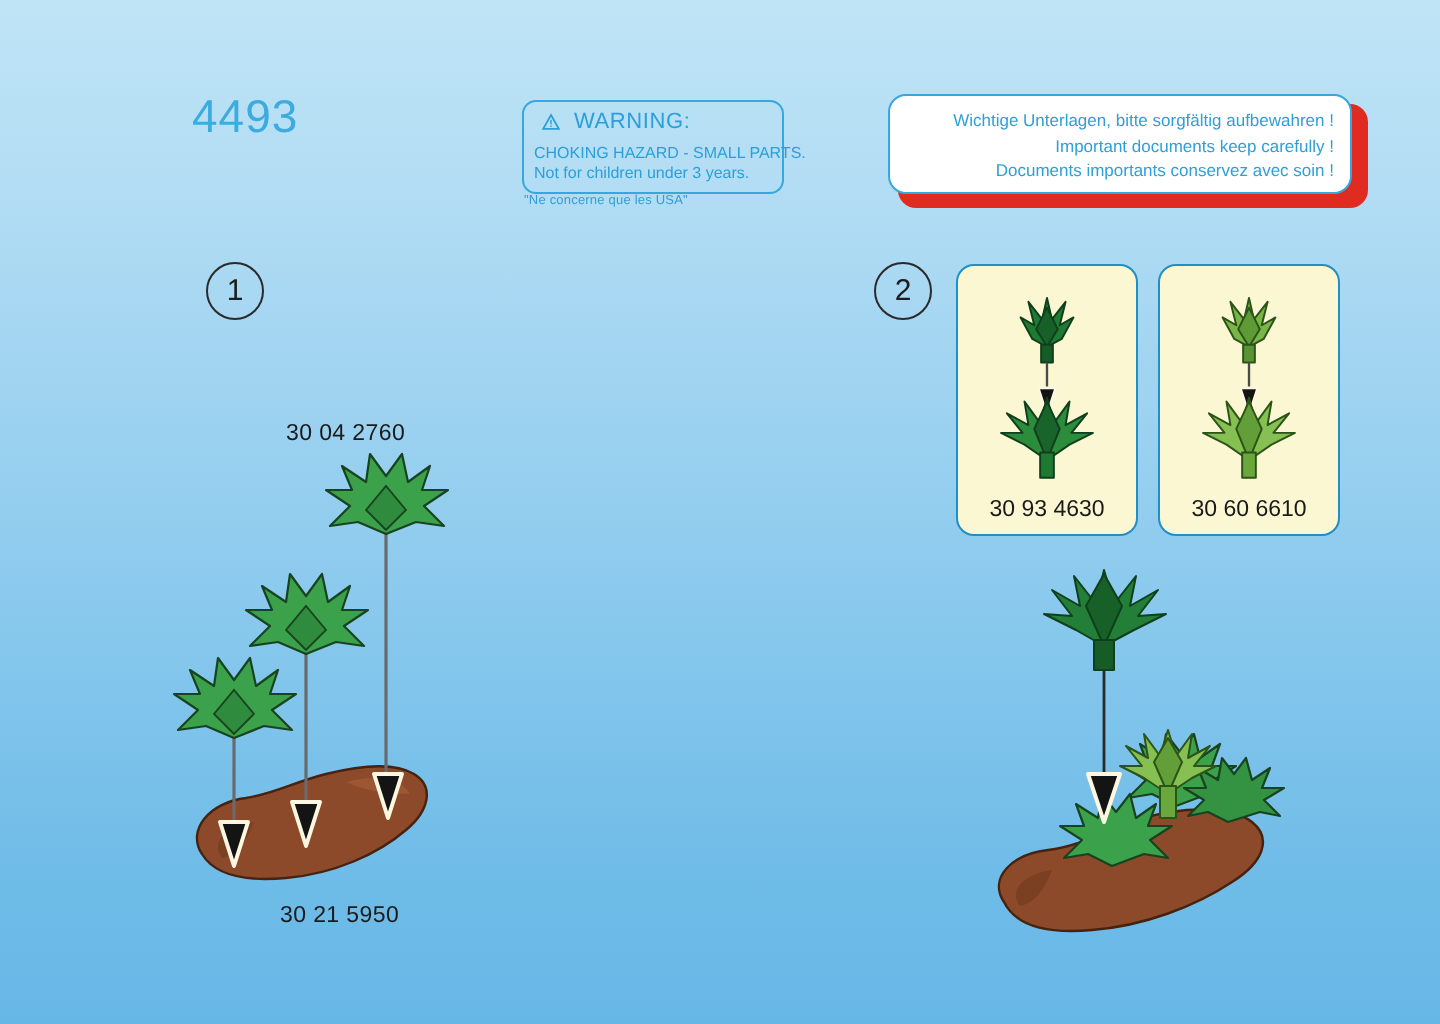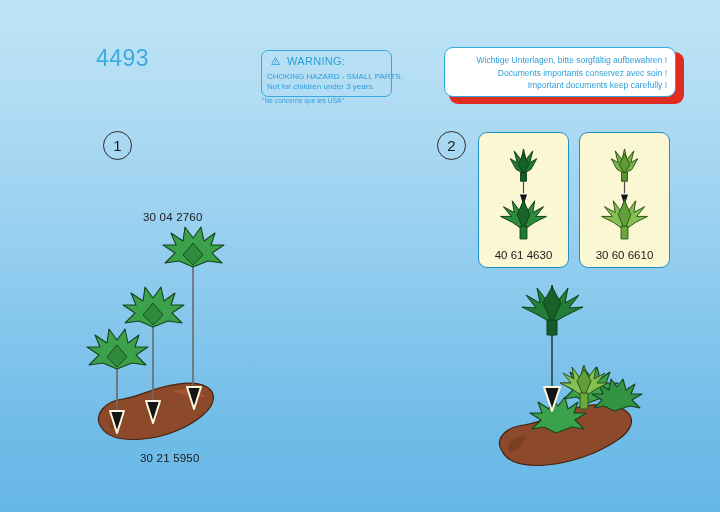--- a/index.html
+++ b/index.html
@@ -223,22 +223,22 @@
     </div>
     <div class="warn-line">CHOKING HAZARD - SMALL PARTS.</div>
     <div class="warn-line">Not for children under 3 years.</div>
   </div>
   <div id="warning-footnote">"Ne concerne que les USA"</div>
 
   <div id="docs-wrap">
     <div id="docs-shadow"></div>
     <div id="docs-box">
       <div class="doc-line">Wichtige Unterlagen, bitte sorgfältig aufbewahren !</div>
+      <div class="doc-line">Important documents keep carefully !</div>
       <div class="doc-line">Documents importants conservez avec soin !</div>
-      <div class="doc-line">Important documents keep carefully !</div>
     </div>
   </div>
 
   <div class="step-badge" id="step-1-badge">1</div>
   <div class="step-badge" id="step-2-badge">2</div>
 
   <div class="part-box" id="part-box-1">
     <svg class="part-art" viewBox="0 0 91 104">
       <g stroke="#0f3f1c" stroke-width="1" stroke-linejoin="round">
 
@@ -249,21 +249,21 @@
         <line x1="45.5" y1="42" x2="45.5" y2="62" stroke="#4a4a4a" stroke-width="1.2"></line>
 
         <path d="M41 55 L50 55 L45.5 69 Z" fill="#141414" stroke="#fdf6e0" stroke-width="1.4"></path>
 
         <path d="M45.5 92 L34 84 L22 78 L33 78 L25 68 L36 74 L34 62 L42 73 L45.5 60 L49 73 L57 62 L55 74 L66 68 L58 78 L69 78 L57 84 Z" fill="#2b8c3c"></path>
         <path d="M45.5 92 L39 76 L45.5 62 L52 76 Z" fill="#19642a"></path>
 
         <rect x="42" y="88" width="7" height="13" fill="#1e7a31"></rect>
       </g>
     </svg>
-    <div class="part-label">40 61 4630</div>
+    <div class="part-label">30 93 4630</div>
   </div>
 
   <div class="part-box" id="part-box-2">
     <svg class="part-art" viewBox="0 0 91 104">
       <g stroke="#2c5418" stroke-width="1" stroke-linejoin="round">
         <path d="M45.5 34 L38 30 L32 19 L39 23 L36 11 L43 20 L45.5 9 L48 20 L55 11 L52 23 L59 19 L53 30 Z" fill="#79b547"></path>
         <path d="M45.5 34 L40 25 L45.5 14 L51 25 Z" fill="#5e9a36"></path>
         <rect x="42.5" y="33" width="6" height="9" fill="#5b9334"></rect>
         <line x1="45.5" y1="42" x2="45.5" y2="62" stroke="#4a4a4a" stroke-width="1.2"></line>
         <path d="M41 55 L50 55 L45.5 69 Z" fill="#141414" stroke="#fdf6e0" stroke-width="1.4"></path>

